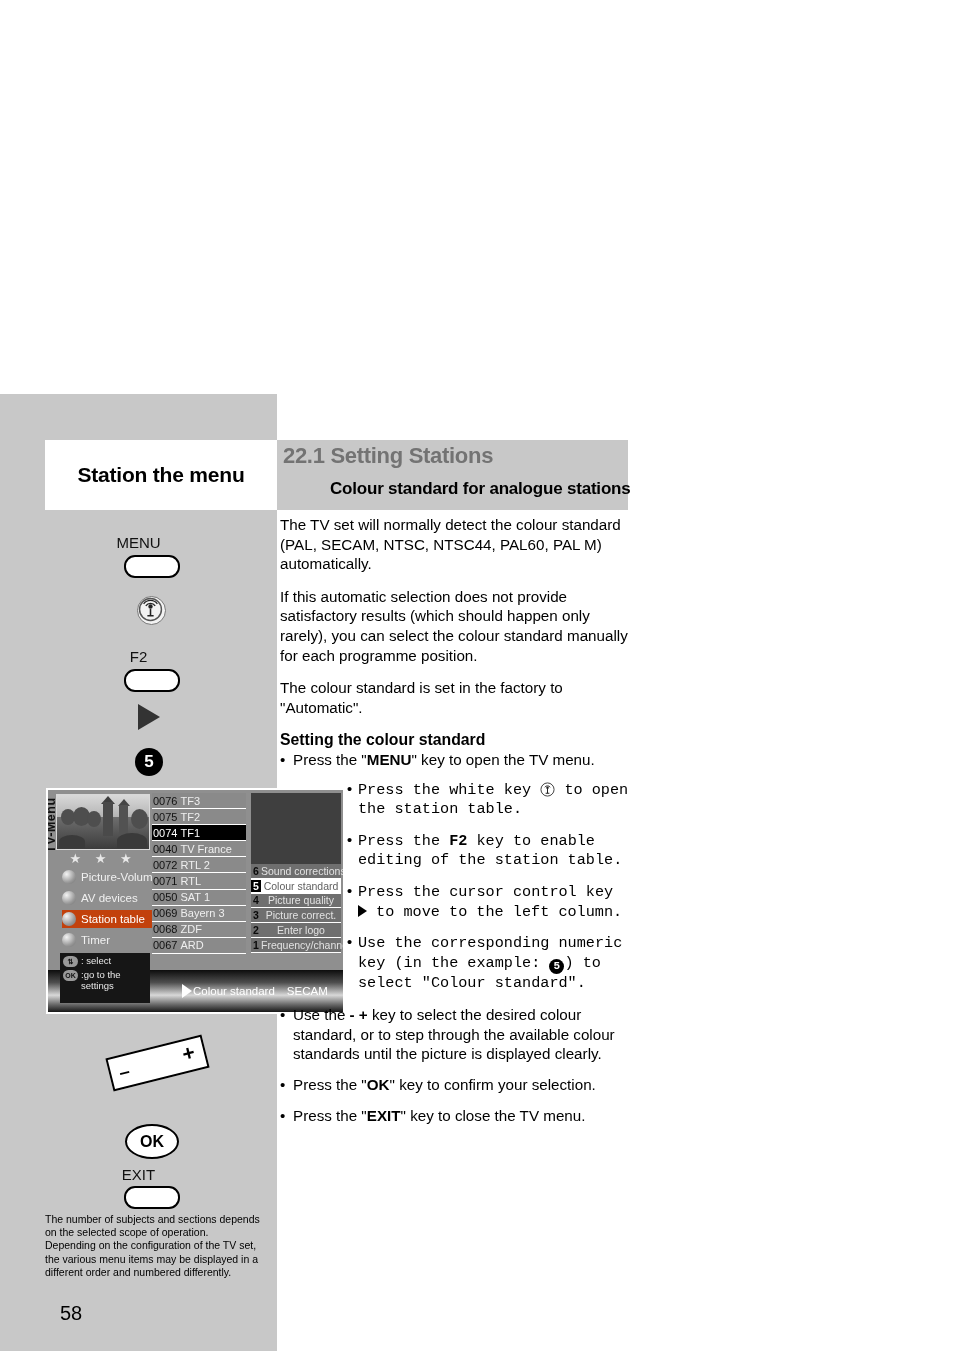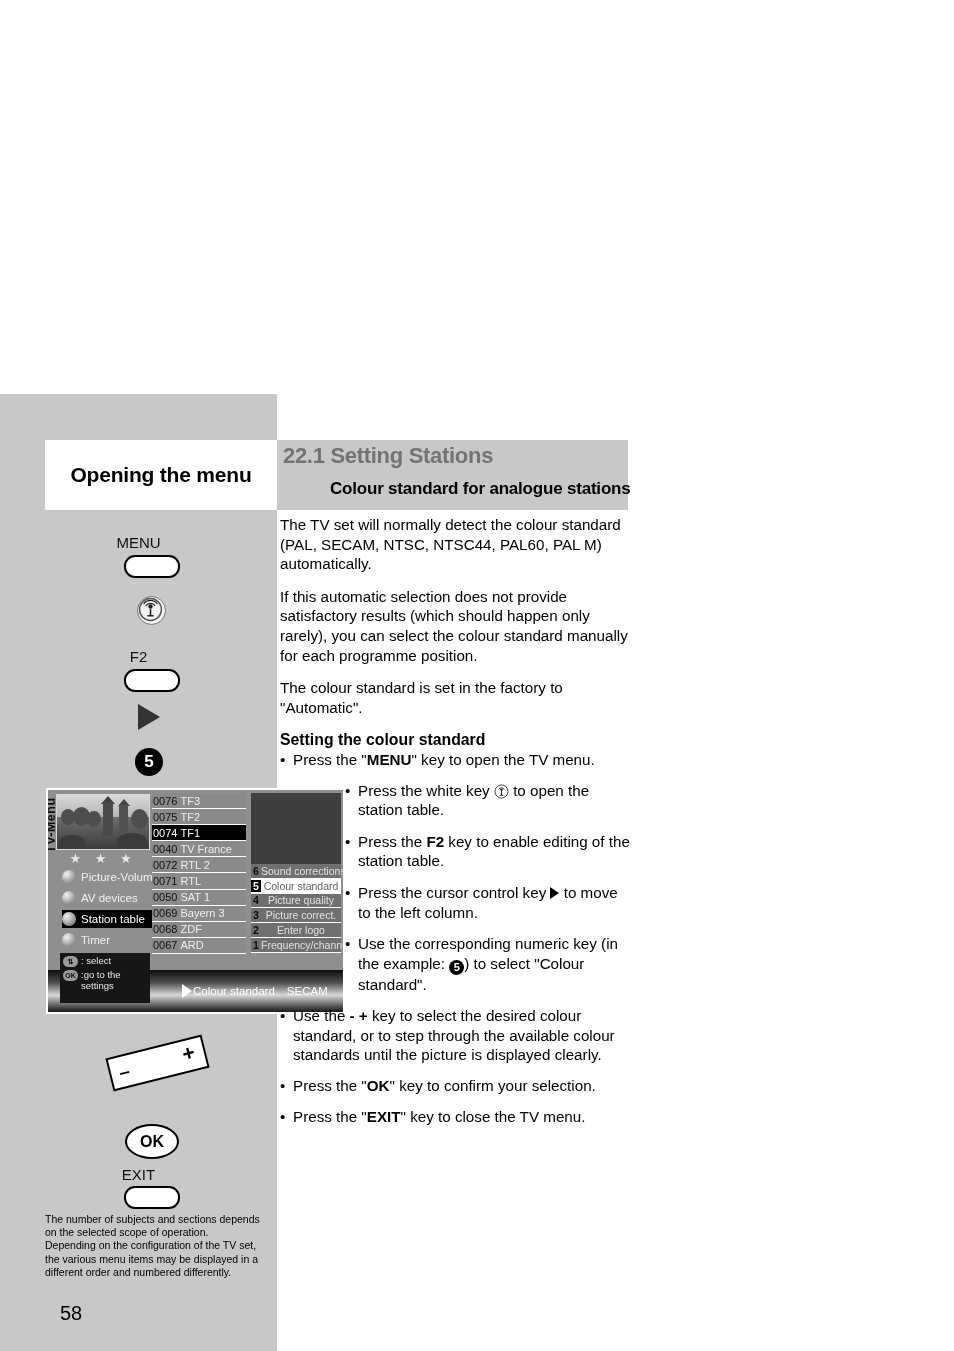--- a/index.html
+++ b/index.html
@@ -49,21 +49,21 @@
 
   .bullets{margin:0;padding:0;list-style:none;}
   .bullets li{
     position:relative;padding-left:13px;margin-bottom:11px;
     font-size:15.2px;line-height:19.6px;
   }
   .bullets li:before{
     content:"\2022";position:absolute;left:0;top:0;
   }
   .indent{margin-left:65px;}
-  .indent li{margin-bottom:12px;}
+  .indent li{margin-bottom:12px;font-family:Liberation Mono, monospace;}
   b{font-weight:bold;}
 
   .tri{display:inline-block;width:0;height:0;vertical-align:-1px;
     border-left:9px solid #000;border-top:6px solid transparent;border-bottom:6px solid transparent;}
   .numkey{
     display:inline-block;width:15px;height:15px;border-radius:50%;
     background:#000;color:#fff;font-size:11px;font-weight:bold;
     text-align:center;line-height:15px;vertical-align:-2px;
   }
   .antenna-inline{
@@ -153,21 +153,21 @@
   .menu-item{
     position:absolute;left:14px;width:100px;height:18px;
     display:flex;align-items:center;
   }
   .menu-ball{
     width:14px;height:14px;border-radius:50%;flex:0 0 auto;
     background:radial-gradient(circle at 33% 30%,#f4f4f4,#9a9a9a 60%,#6e6e6e);
     margin-right:5px;
   }
   .menu-txt{font-size:11.5px;color:#f0f0f0;white-space:nowrap;}
-  .menu-item.sel{background:#000000;}
+  .menu-item.sel{background:#c2410c;}
   .menu-item.sel .menu-txt{color:#ffffff;}
 
   
   .stations{position:absolute;left:104px;top:3px;width:94px;}
   .st-row{
     height:16.1px;background:#8a8a8a;border-bottom:1.4px solid #ffffff;
     display:flex;align-items:center;padding-left:1px;box-sizing:border-box;
   }
   .st-num{font-size:11px;color:#111;margin-right:3px;}
   .st-name{font-size:11px;color:#efefef;}
@@ -217,21 +217,21 @@
   .hint-txt{font-size:9.5px;color:#e8e8e8;line-height:10.5px;}
 </style>
 </head>
 <body>
 
 <div class="page">
 
   <div class="sidebar"></div>
 
   <div class="chapter-box">
-    <span class="t">Opening the menu</span>
+    <span class="t">Station the menu</span>
   </div>
 
   <div class="header-band"></div>
   <div class="h-num">22.1 Setting Stations</div>
   <div class="h-sub">Colour standard for analogue stations</div>
 
   <div class="key-label" style="top:534px;">MENU</div>
   <div class="key-oval" style="top:555px;"></div>
 
   <div class="antenna-key" style="top:596px;">

